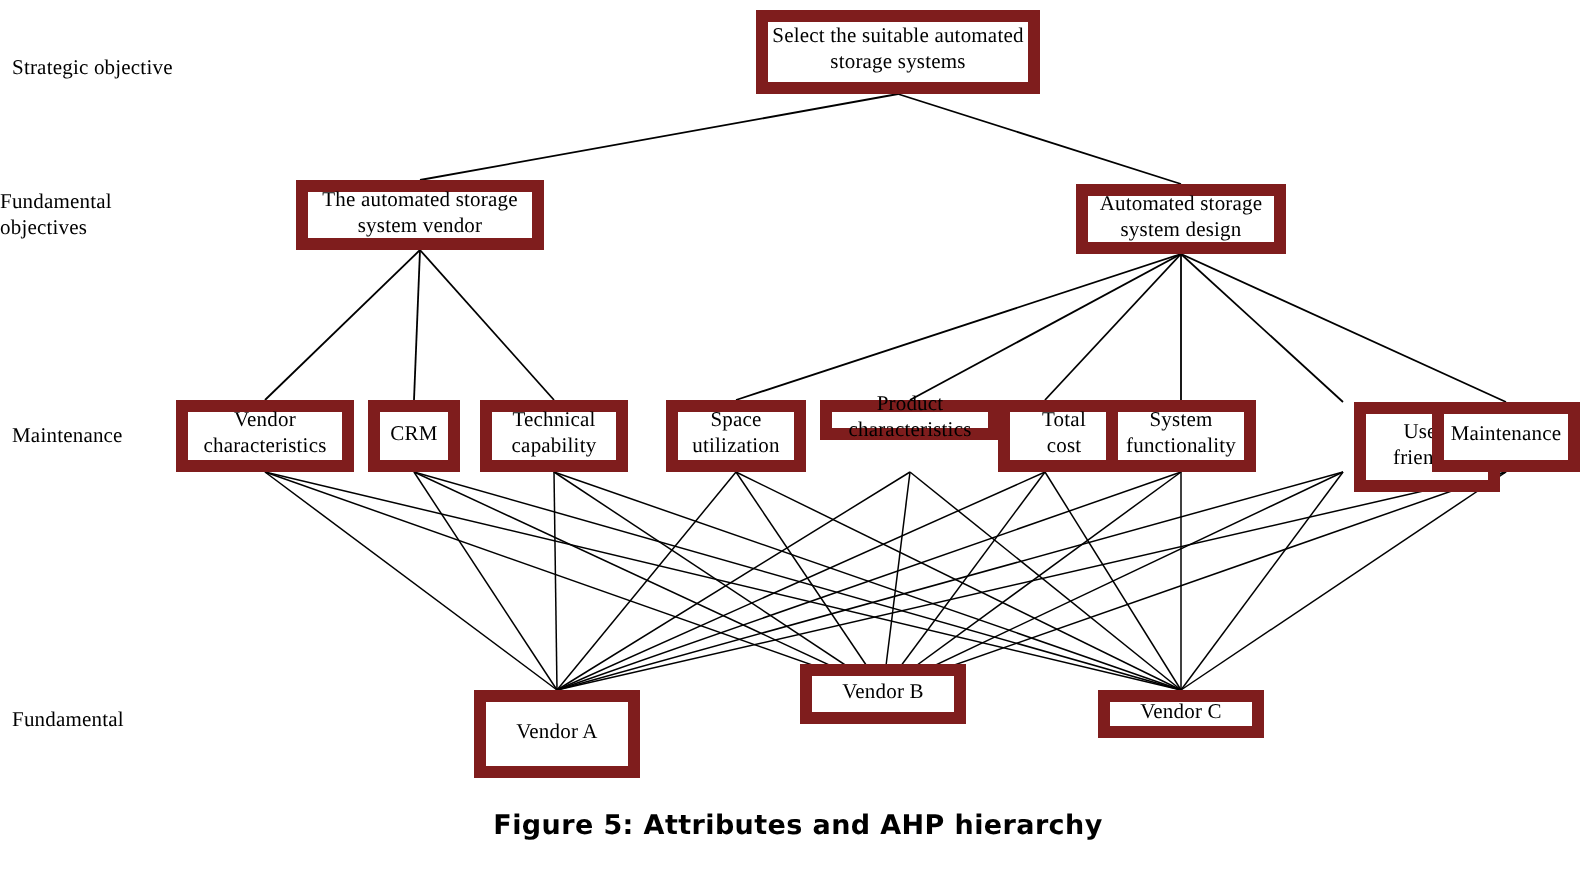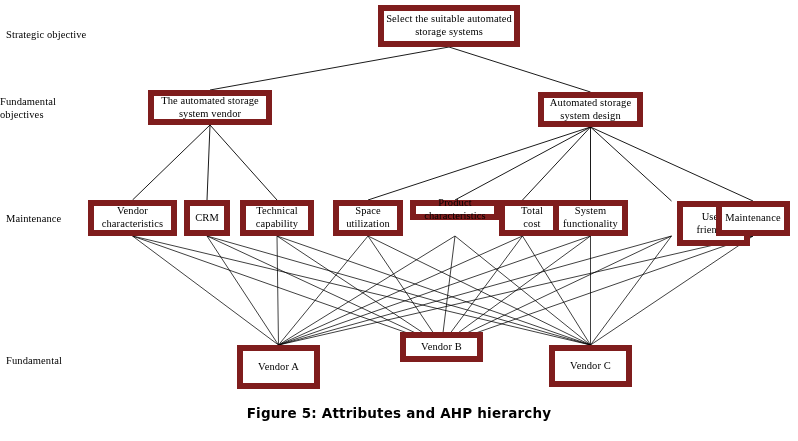--- a/index.html
+++ b/index.html
@@ -167,19 +167,19 @@
       </div>
       <div class="node node-attributes" style="left: 716px; top: 201px; width: 74px; height: 35px;">
         <span class="node-text">Maintenance</span>
       </div>
       <div class="node node-alternatives" style="left: 237px; top: 345px; width: 83px; height: 44px;">
         <span class="node-text">Vendor A</span>
       </div>
       <div class="node node-alternatives" style="left: 400px; top: 332px; width: 83px; height: 30px;">
         <span class="node-text">Vendor B</span>
       </div>
-      <div class="node node-alternatives" style="left: 549px; top: 345px; width: 83px; height: 42px;">
+      <div class="node node-alternatives" style="left: 549px; top: 345px; width: 83px; height: 24px;">
         <span class="node-text">Vendor C</span>
       </div>
     </div>
 
   <div id="figure-caption">Figure 5: Attributes and AHP hierarchy</div>
 </div>
 
 </body></html>

